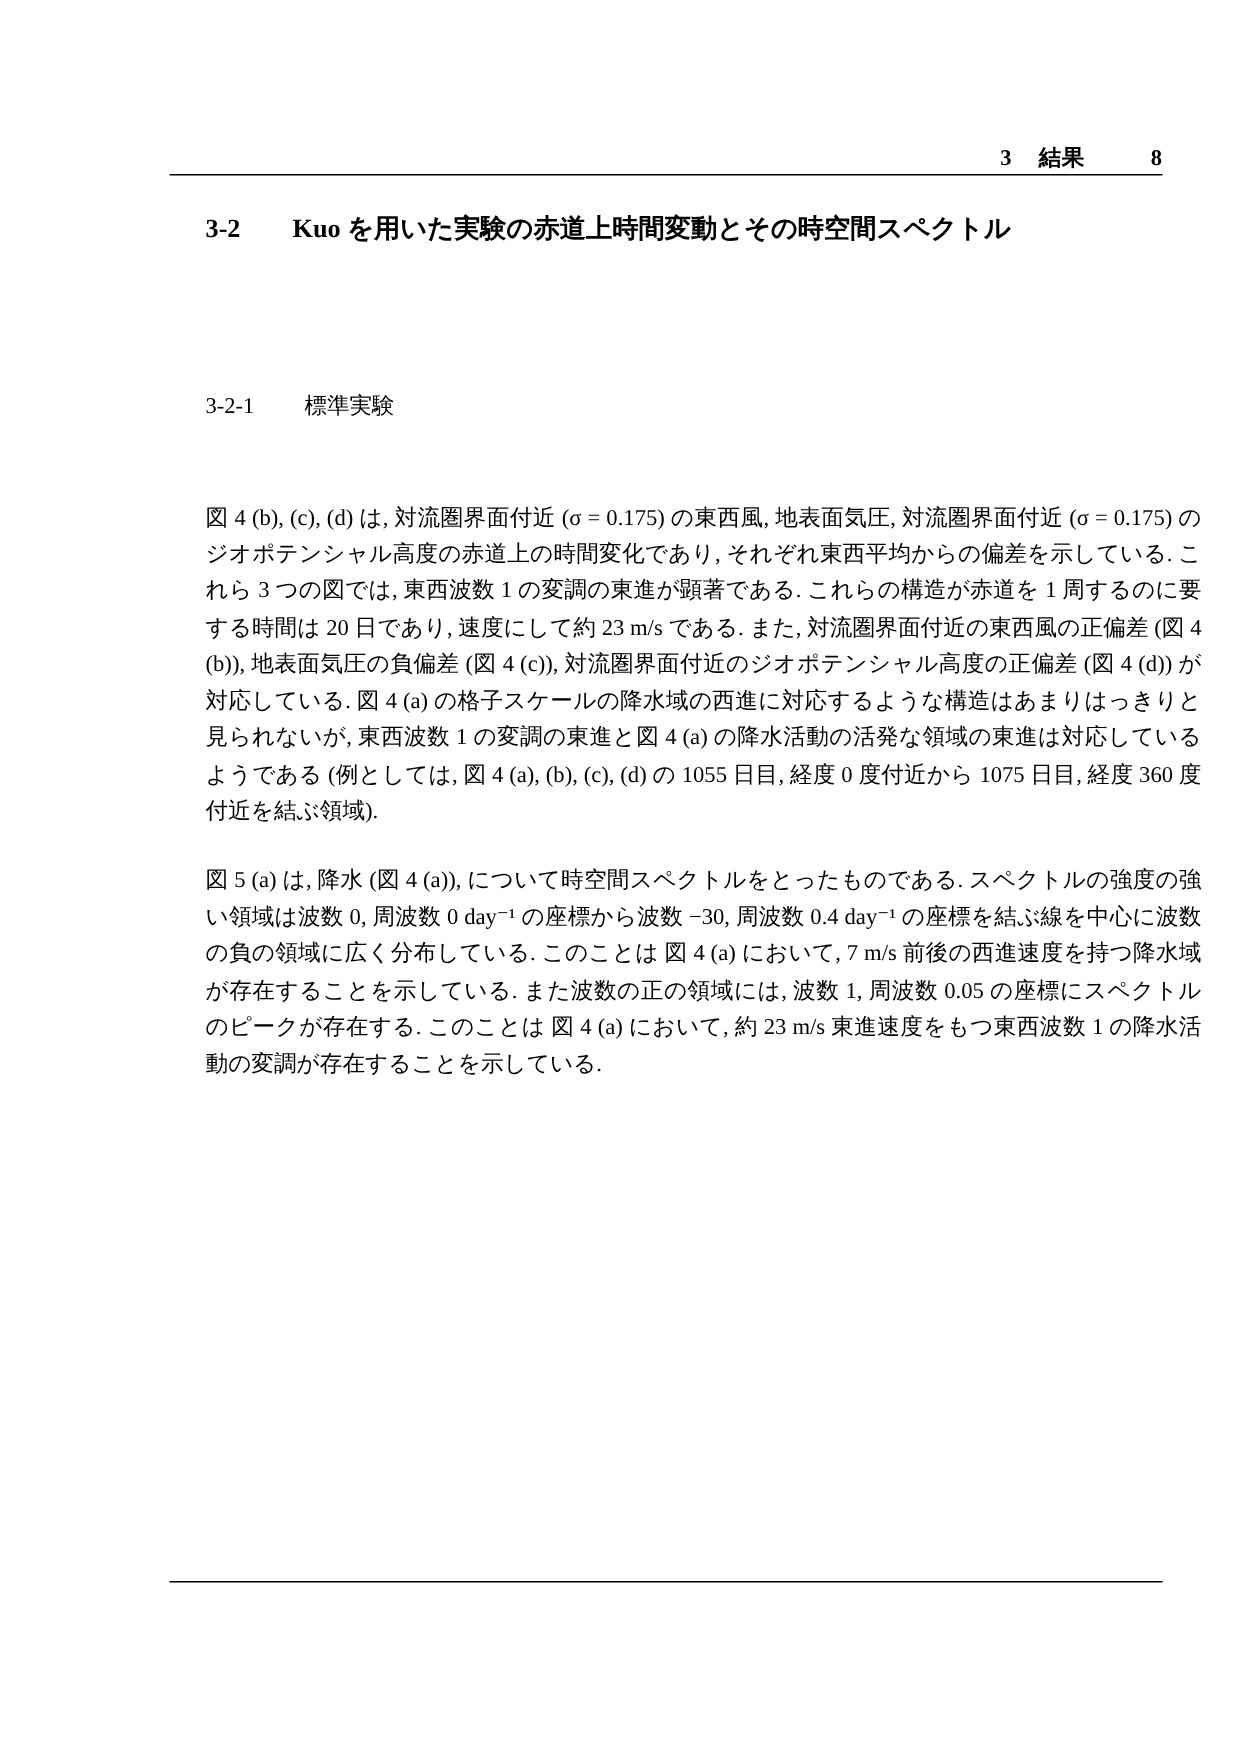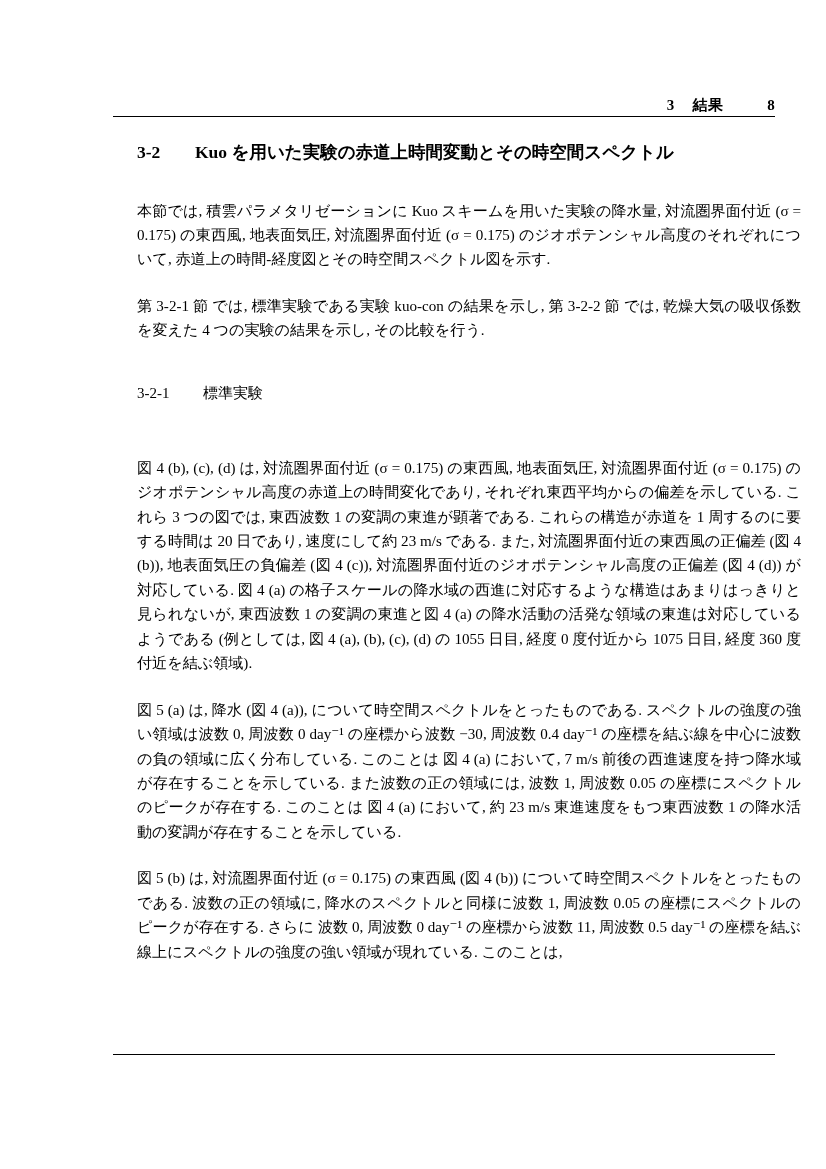--- a/index.html
+++ b/index.html
@@ -113,44 +113,41 @@
   <div class="header-rule"></div>
 
   <div class="content">
 
     <h2 class="section-title">
       <span class="num">3-2</span><span>Kuo を用いた実験の赤道上時間変動とその時空間スペクトル</span>
     </h2>
 
     <div class="gap-lg"></div>
 
-    <p class="body">本節では, 積雲パラメタリゼーションに Kuo スキームを用いた実験の降水量, 対流圏界面付近 (σ = 0.175) の東西風, 地表面気圧, 対流圏界面付近 (σ = 0.175) のジオポテンシャル高度のそれぞれについて, 赤道上の時間-経度図とその時空間スペクトル図を示す.</p>
 
     <div class="gap-md"></div>
 
-    <p class="body">第 3-2-1 節 では, 標準実験である実験 kuo-con の結果を示し, 第 3-2-2 節 では, 乾燥大気の吸収係数を変えた 4 つの実験の結果を示し, その比較を行う.</p>
 
     <div class="gap-sec"></div>
 
     <h3 class="subsection-title">
       <span class="num">3-2-1</span><span>標準実験</span>
     </h3>
 
     <div class="gap-sub"></div>
 
 
     <div class="gap-md"></div>
 
     <p class="body">図 4 (b), (c), (d) は, 対流圏界面付近 (σ = 0.175) の東西風, 地表面気圧, 対流圏界面付近 (σ = 0.175) のジオポテンシャル高度の赤道上の時間変化であり, それぞれ東西平均からの偏差を示している. これら 3 つの図では, 東西波数 1 の変調の東進が顕著である. これらの構造が赤道を 1 周するのに要する時間は 20 日であり, 速度にして約 23 m/s である. また, 対流圏界面付近の東西風の正偏差 (図 4 (b)), 地表面気圧の負偏差 (図 4 (c)), 対流圏界面付近のジオポテンシャル高度の正偏差 (図 4 (d)) が対応している. 図 4 (a) の格子スケールの降水域の西進に対応するような構造はあまりはっきりと見られないが, 東西波数 1 の変調の東進と図 4 (a) の降水活動の活発な領域の東進は対応しているようである (例としては, 図 4 (a), (b), (c), (d) の 1055 日目, 経度 0 度付近から 1075 日目, 経度 360 度付近を結ぶ領域).</p>
 
     <div class="gap-md"></div>
 
     <p class="body">図 5 (a) は, 降水 (図 4 (a)), について時空間スペクトルをとったものである. スペクトルの強度の強い領域は波数 0, 周波数 0 day⁻¹ の座標から波数 −30, 周波数 0.4 day⁻¹ の座標を結ぶ線を中心に波数の負の領域に広く分布している. このことは 図 4 (a) において, 7 m/s 前後の西進速度を持つ降水域が存在することを示している. また波数の正の領域には, 波数 1, 周波数 0.05 の座標にスペクトルのピークが存在する. このことは 図 4 (a) において, 約 23 m/s 東進速度をもつ東西波数 1 の降水活動の変調が存在することを示している.</p>
 
     <div class="gap-md"></div>
 
-    <p class="body">図 5 (b) は, 対流圏界面付近 (σ = 0.175) の東西風 (図 4 (b)) について時空間スペクトルをとったものである. 波数の正の領域に, 降水のスペクトルと同様に波数 1, 周波数 0.05 の座標にスペクトルのピークが存在する. さらに 波数 0, 周波数 0 day⁻¹ の座標から波数 11, 周波数 0.5 day⁻¹ の座標を結ぶ線上にスペクトルの強度の強い領域が現れている. このことは,</p>
 
   </div>
 
   <div class="footer-rule"></div>
 
 </div>
 
 </body></html>

